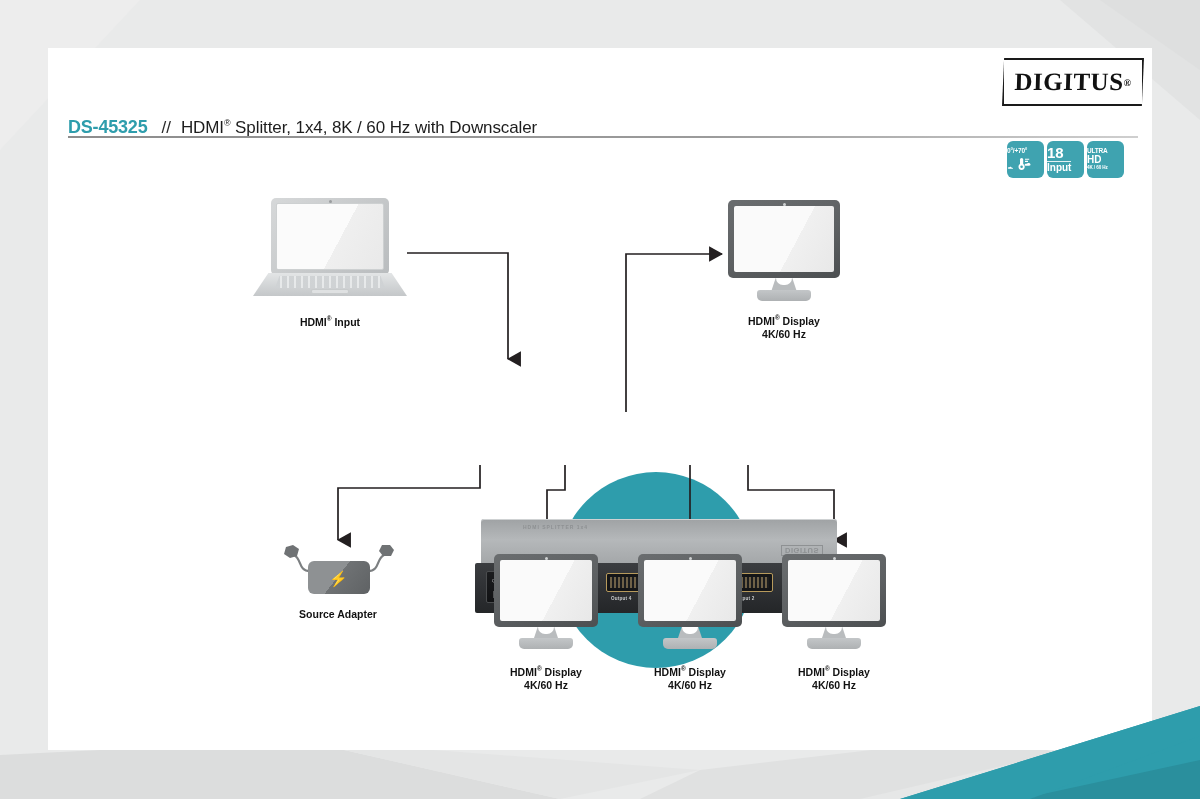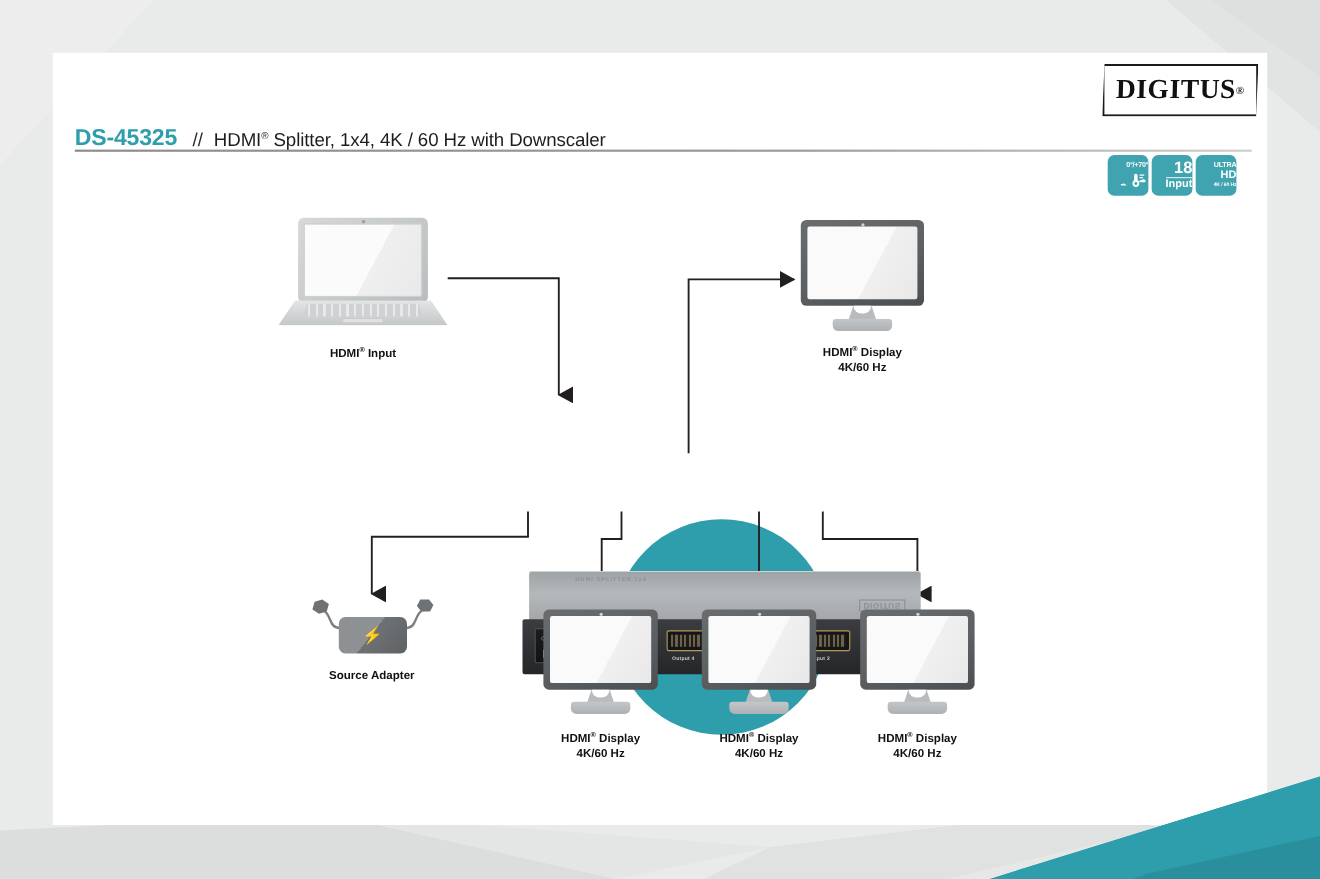--- a/index.html
+++ b/index.html
@@ -33,35 +33,35 @@
     font-weight:bold;font-size:25px;letter-spacing:0.5px;color:#111;
     transform:skewX(-1.6deg);
   }
   .logo-text sup{font-size:10px;vertical-align:super;font-weight:bold;}
 
   .title-row{
     position:absolute;left:68px;top:108px;width:1070px;height:30px;
     display:flex;align-items:flex-end;gap:0;
   }
   .sku{
-    font-size:21px;font-weight:bold;color:#2e9dac;letter-spacing:-0.2px;
+    font-size:18px;font-weight:bold;color:#2e9dac;letter-spacing:-0.2px;
   }
   .slashes{font-size:17px;color:#2b2b2b;margin:0 10px 0 14px;font-weight:normal;}
   .title-text{font-size:17px;color:#1d1d1d;letter-spacing:-0.1px;}
   .title-text sup{font-size:9px;vertical-align:super;}
   .title-rule{
     position:absolute;left:68px;top:136px;width:1070px;height:2px;
     background:linear-gradient(90deg,#8d8d8d 0%,#9b9b9b 60%,#cfcfcf 100%);
   }
 
   
   .badges{position:absolute;left:1007px;top:141px;display:flex;gap:3px;}
   .badge{
     width:37px;height:37px;border-radius:6px;background:#3fa3b0;
-    display:flex;flex-direction:column;align-items:flex-end;justify-content:center;
+    display:flex;flex-direction:column;align-items:flex-start;justify-content:center;
     color:#fff;position:relative;overflow:hidden;
   }
   .badge .b-top{font-size:6.5px;font-weight:bold;line-height:1;letter-spacing:-0.2px;}
   .badge .b-big{font-size:15px;font-weight:bold;line-height:1.02;}
   .badge .b-mid{font-size:10px;font-weight:bold;line-height:1.05;}
   .badge .b-sm{font-size:4.6px;font-weight:bold;line-height:1;margin-top:1px;letter-spacing:-0.1px;}
   .badge .divline{width:24px;height:1px;background:rgba(255,255,255,.85);margin:1px 0;}
   .thermo{margin-top:2px;}
 
   
@@ -228,21 +228,21 @@
   </div>
   <div class="logo-text">
     <span>DIGITUS</span>
       <sup>®</sup>
   </div>
 </div>
 
 <div class="title-row">
   <span class="sku">DS-45325</span>
   <span class="slashes">//</span>
-  <span class="title-text"><span>HDMI</span><sup>®</sup><span> Splitter, 1x4, 4K / 60 Hz with Downscaler</span></span>
+  <span class="title-text"><span>HDMI</span><sup>®</sup><span> Splitter, 1x4, 8K / 60 Hz with Downscaler</span></span>
 </div>
 <div class="title-rule"></div>
 
 <div class="badges">
   <div class="badge">
     <div class="b-top">0°/+70°</div>
     <svg class="thermo" width="26" height="15" viewBox="0 0 26 15">
       <rect x="13" y="2" width="3.2" height="7.5" rx="1.6" fill="#ffffff"></rect>
       <circle cx="14.6" cy="10.8" r="3.1" fill="#ffffff"></circle>
       <circle cx="14.6" cy="10.8" r="1.3" fill="#3fa3b0"></circle>

